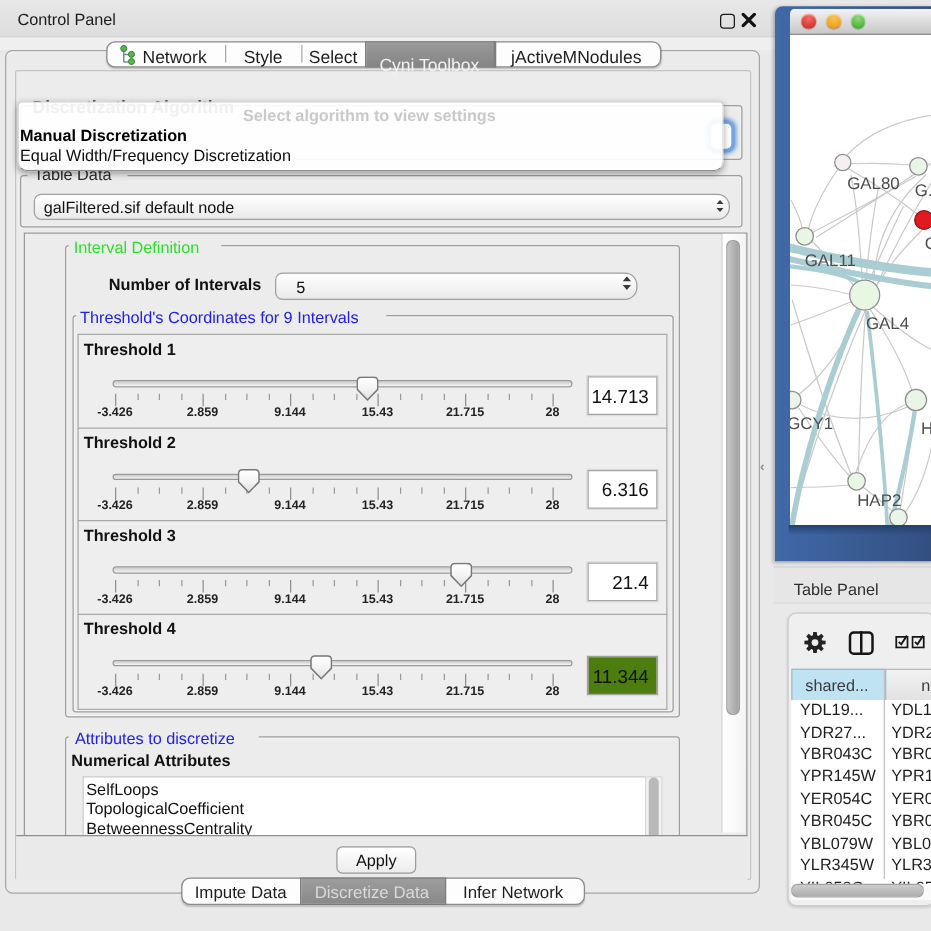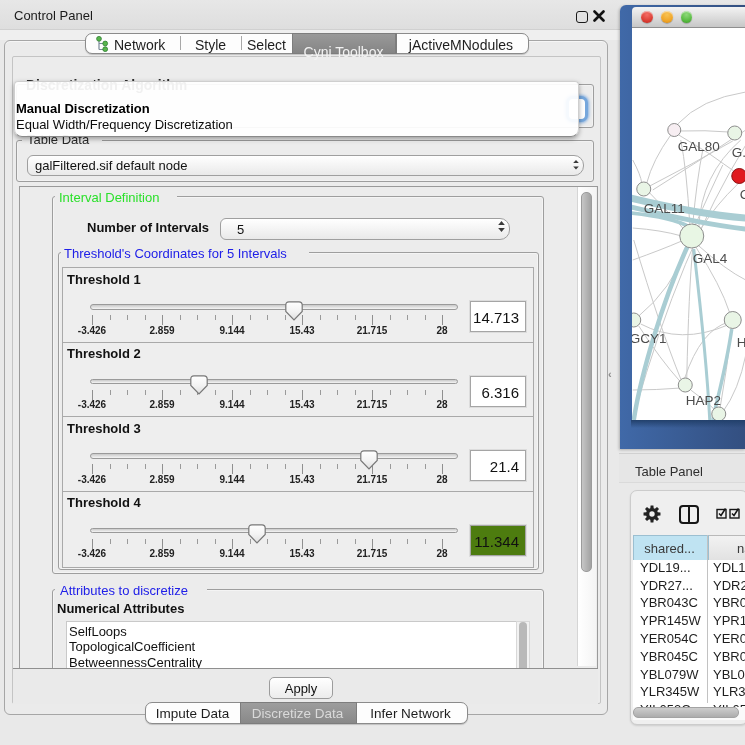--- a/index.html
+++ b/index.html
@@ -37,21 +37,21 @@
 <div class="txt" style="left:59px;top:189.5px;font-size:13px;color:#2ae02a;font-weight:normal;">Interval Definition</div>
 <div class="txt" style="left:87px;top:220px;font-size:13px;color:#111;font-weight:bold;">Number of Intervals</div>
 <div class="abs" style="left:220px;top:217.5px;width:288px;height:20px;background:linear-gradient(#ffffff,#e9e9e9);border:1px solid #9f9f9f;border-radius:6px 10px 10px 6px;"></div>
 <div class="txt" style="left:237px;top:221.5px;font-size:13px;color:#111;font-weight:normal;">5</div>
 <svg class="abs" style="left:498px;top:221px;" width="7" height="11">
       <path d="M3.5,0 L6.8,4 L0.2,4 Z" fill="#3a3a3a"></path>
       <path d="M3.5,11 L6.8,7 L0.2,7 Z" fill="#3a3a3a"></path>
     </svg>
 <div class="abs" style="left:58px;top:252px;width:479px;height:316px;border:1px solid #9e9e9e;border-radius:3px;box-shadow:inset 0 0 0 1px #f4f4f4;"></div>
 <div class="abs" style="left:61px;top:246px;width:248px;height:13px;background:#ececec;"></div>
-<div class="txt" style="left:64px;top:245.5px;font-size:13px;color:#2020e8;font-weight:normal;">Threshold's Coordinates for 5 Intervals</div>
+<div class="txt" style="left:64px;top:245.5px;font-size:13px;color:#2020e8;font-weight:normal;">Threshold's Coordinates for 9 Intervals</div>
 <div class="abs" style="left:62px;top:267.0px;width:470px;height:75px;background:#eeeeee;border:1px solid #a9a9a9;"></div>
 <div class="txt" style="left:67px;top:271.5px;font-size:13px;color:#111;font-weight:bold;">Threshold 1</div>
 <div class="abs" style="left:90px;top:304.0px;width:366px;height:3.5px;background:linear-gradient(#c9c9c9,#f5f5f5);border:1px solid #9a9a9a;border-radius:3px;"></div>
 <div class="abs" style="left:92.0px;top:315.0px;width:1px;height:10px;background:#8f8f8f;"></div>
 <div class="abs" style="left:109.5px;top:315.0px;width:1px;height:5px;background:#9a9a9a;"></div>
 <div class="abs" style="left:127.0px;top:315.0px;width:1px;height:5px;background:#9a9a9a;"></div>
 <div class="abs" style="left:144.5px;top:315.0px;width:1px;height:5px;background:#9a9a9a;"></div>
 <div class="abs" style="left:162.0px;top:315.0px;width:1px;height:10px;background:#8f8f8f;"></div>
 <div class="abs" style="left:179.5px;top:315.0px;width:1px;height:5px;background:#9a9a9a;"></div>
 <div class="abs" style="left:197.0px;top:315.0px;width:1px;height:5px;background:#9a9a9a;"></div>
@@ -225,20 +225,21 @@
 <div class="txt" style="left:69px;top:623.5px;font-size:13px;color:#111;font-weight:normal;">SelfLoops</div>
 <div class="txt" style="left:69px;top:639px;font-size:13px;color:#111;font-weight:normal;">TopologicalCoefficient</div>
 <div class="txt" style="left:69px;top:654.5px;font-size:13px;color:#111;font-weight:normal;">BetweennessCentrality</div>
 <div class="abs" style="left:516px;top:620.5px;width:12px;height:47px;background:#f2f2f2;border:1px solid #d8d8d8;"></div>
 <div class="abs" style="left:518.5px;top:622px;width:8px;height:46px;background:#b9b9b9;border-radius:4px 4px 0 0;"></div>
 <div class="abs" style="left:13px;top:667.5px;width:585px;height:35px;background:#eaeaea;border-top:1px solid #8f8f8f;"></div>
 <div class="abs" style="left:269px;top:676.5px;width:62px;height:20px;background:linear-gradient(#ffffff,#ececec);border:1px solid #9c9c9c;border-radius:5px;">
       <div style="position:absolute;left:0;right:0;top:3px;text-align:center;font-size:13px;color:#111;">Apply</div>
     </div>
 <div class="abs" style="left:14px;top:80.5px;width:563px;height:54px;background:rgba(255,255,255,0.93);border:1px solid #cfcfcf;border-bottom:1px solid #8a8a8a;border-radius:4px 4px 8px 8px;box-shadow:0 2px 5px rgba(0,0,0,0.35);"></div>
+<div class="txt" style="left:0px;top:85px;font-size:13px;color:#c9c9c9;font-weight:bold;left:14px;width:563px;text-align:center;">Select algorithm to view settings</div>
 <div class="txt" style="left:16px;top:100.5px;font-size:13px;color:#000;font-weight:bold;">Manual Discretization</div>
 <div class="txt" style="left:16px;top:117px;font-size:13px;color:#0c0c0c;font-weight:normal;">Equal Width/Frequency Discretization</div>
 <div class="abs" style="left:85px;top:32.5px;width:442px;height:19.5px;background:#fdfdfd;border:1px solid #8b8b8b;border-radius:7px;box-shadow:0 1px 1px rgba(0,0,0,0.18);overflow:hidden;"></div>
 <div class="abs" style="left:292px;top:32.5px;width:103px;height:19.5px;background:linear-gradient(#999999,#858585);border:1px solid #7d7d7d;"></div>
 <div class="abs" style="left:180px;top:36px;width:1px;height:14px;background:#a8a8a8;"></div>
 <div class="abs" style="left:241px;top:36px;width:1px;height:14px;background:#a8a8a8;"></div>
 <div class="abs" style="left:395px;top:32.5px;width:1px;height:21.5px;background:#7d7d7d;"></div>
 <svg class="abs" style="left:95px;top:34.5px;" width="14" height="17">
       <path d="M4,4 L4,14.5 M4,8.5 L10,8.5 M4,14.5 L10,14.5" stroke="#7a8a99" stroke-width="1.2" fill="none"></path>
       <circle cx="4" cy="3.8" r="2.4" fill="#58b64c" stroke="#2e7d32" stroke-width="0.8"></circle>

